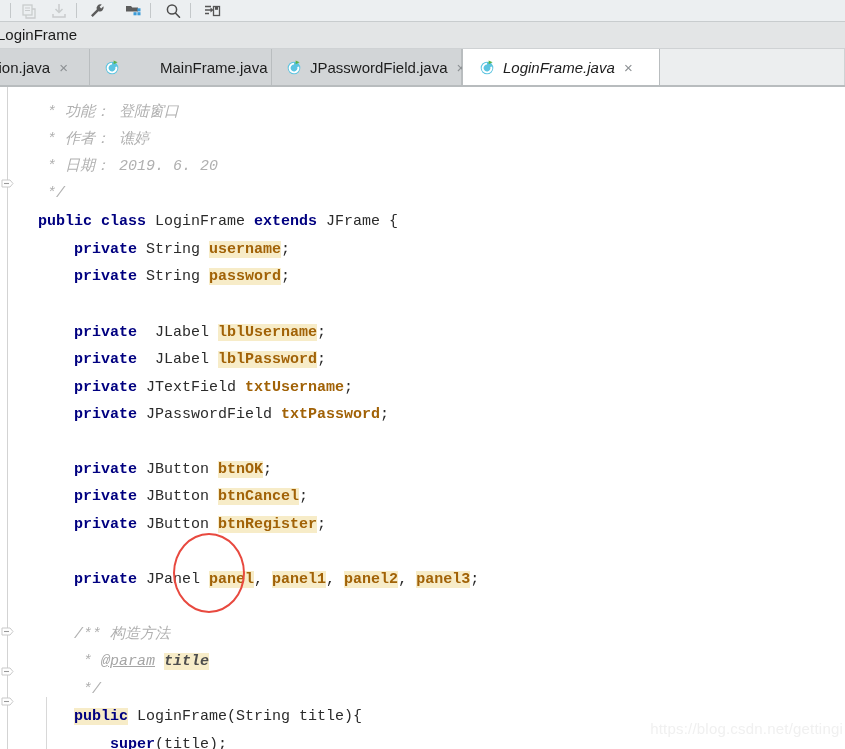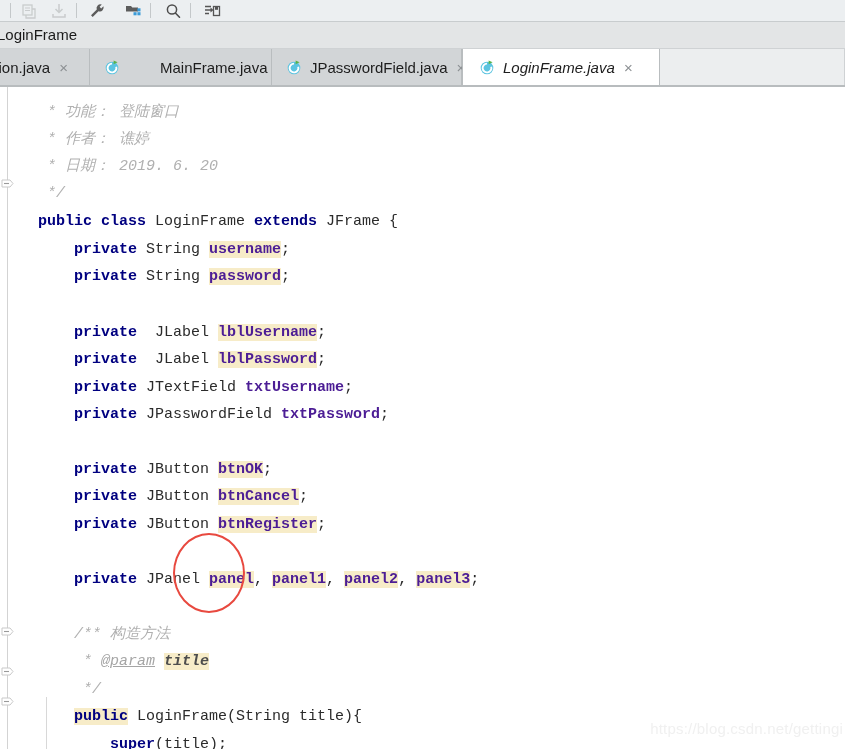--- a/index.html
+++ b/index.html
@@ -129,21 +129,21 @@
     font-family: "Liberation Mono", "DejaVu Sans Mono", monospace;
     font-size: 15px;
     line-height: 27.5px;
     white-space: pre;
     color: #222222;
   }
   .ln { position: absolute; white-space: pre; left: 12px; margin-left: 26px; }
 
   .k  { color: #000080; font-weight: bold; }
   .t  { color: #2b2b2b; }
-  .f  { color: #4c1d95; font-weight: bold; }
+  .f  { color: #a16207; font-weight: bold; }
   .hl { background: #f7ecc8; }
   .cm { color: #b0b0b0; font-style: italic; }
   .cmtag { color: #a5a5a5; font-style: italic; text-decoration: underline; }
   .cmparam { color: #4d4d4d; font-weight: bold; font-style: italic; }
 
   
   .annot-ellipse {
     position: absolute;
     border: 2px solid #e8493f;
     border-radius: 50%;

